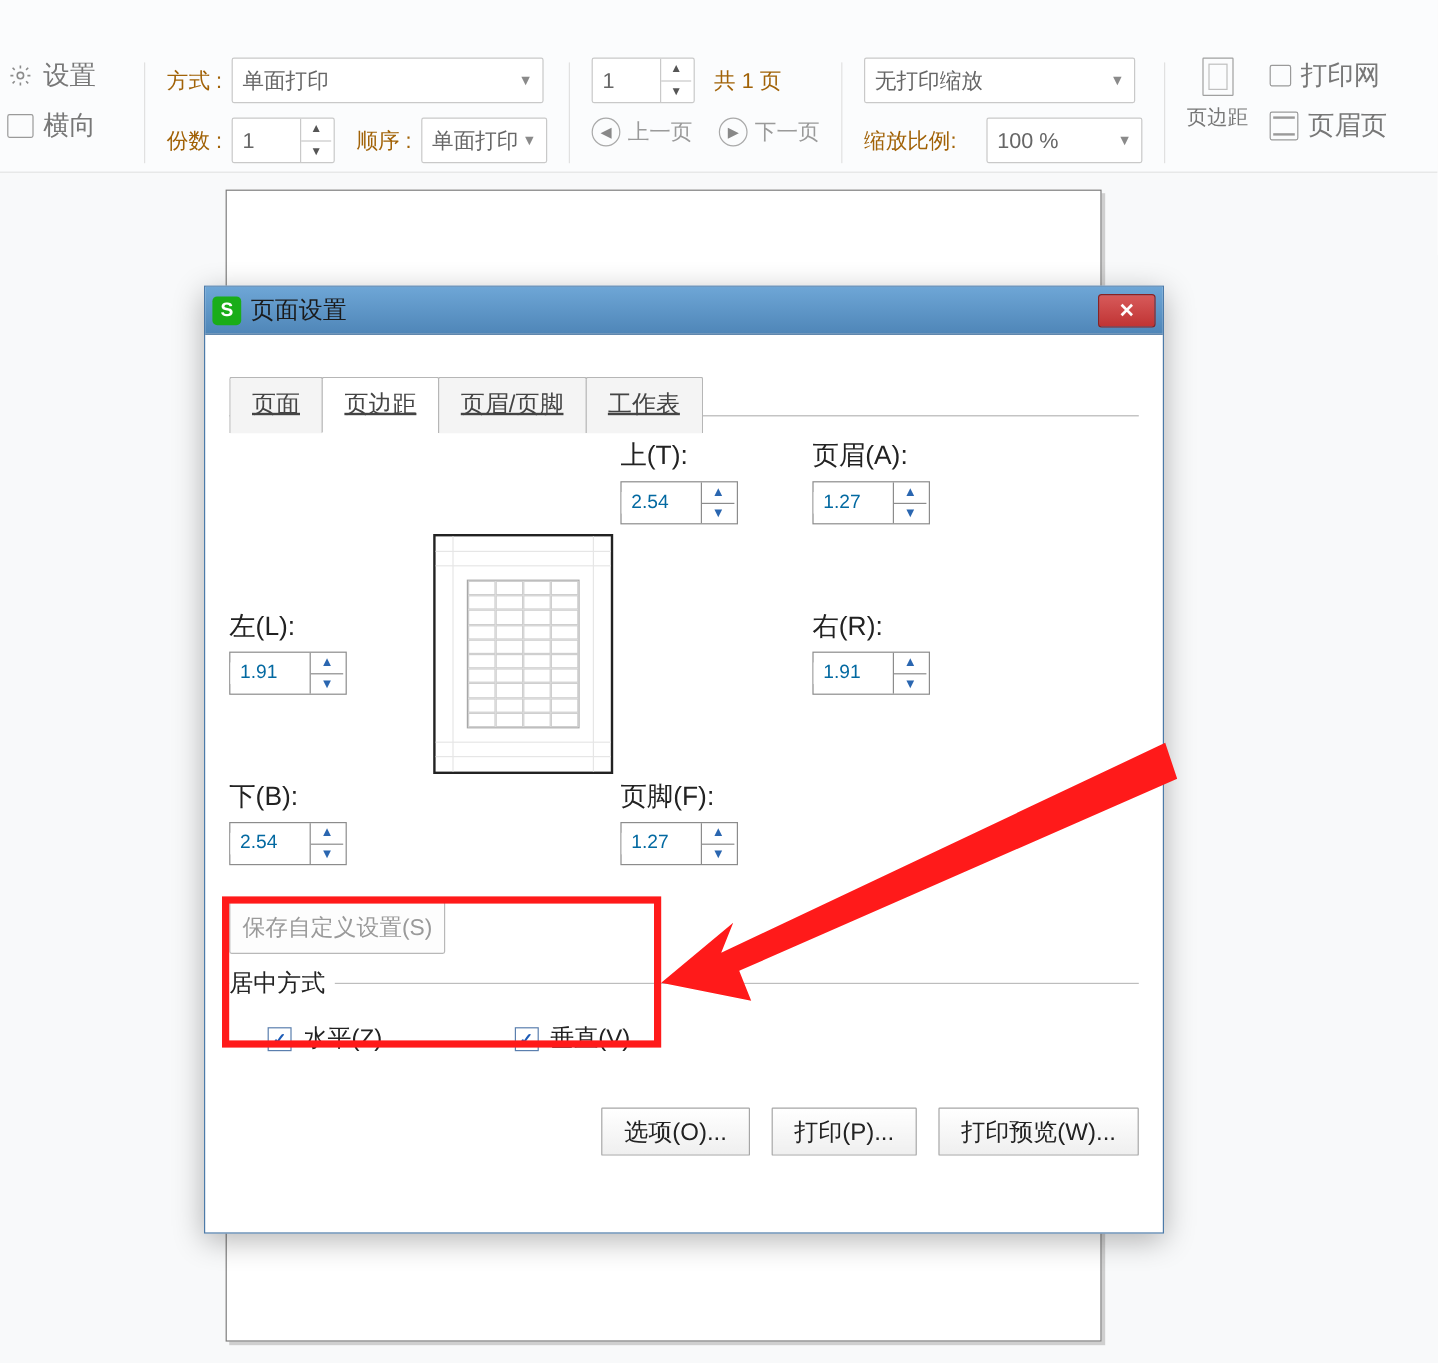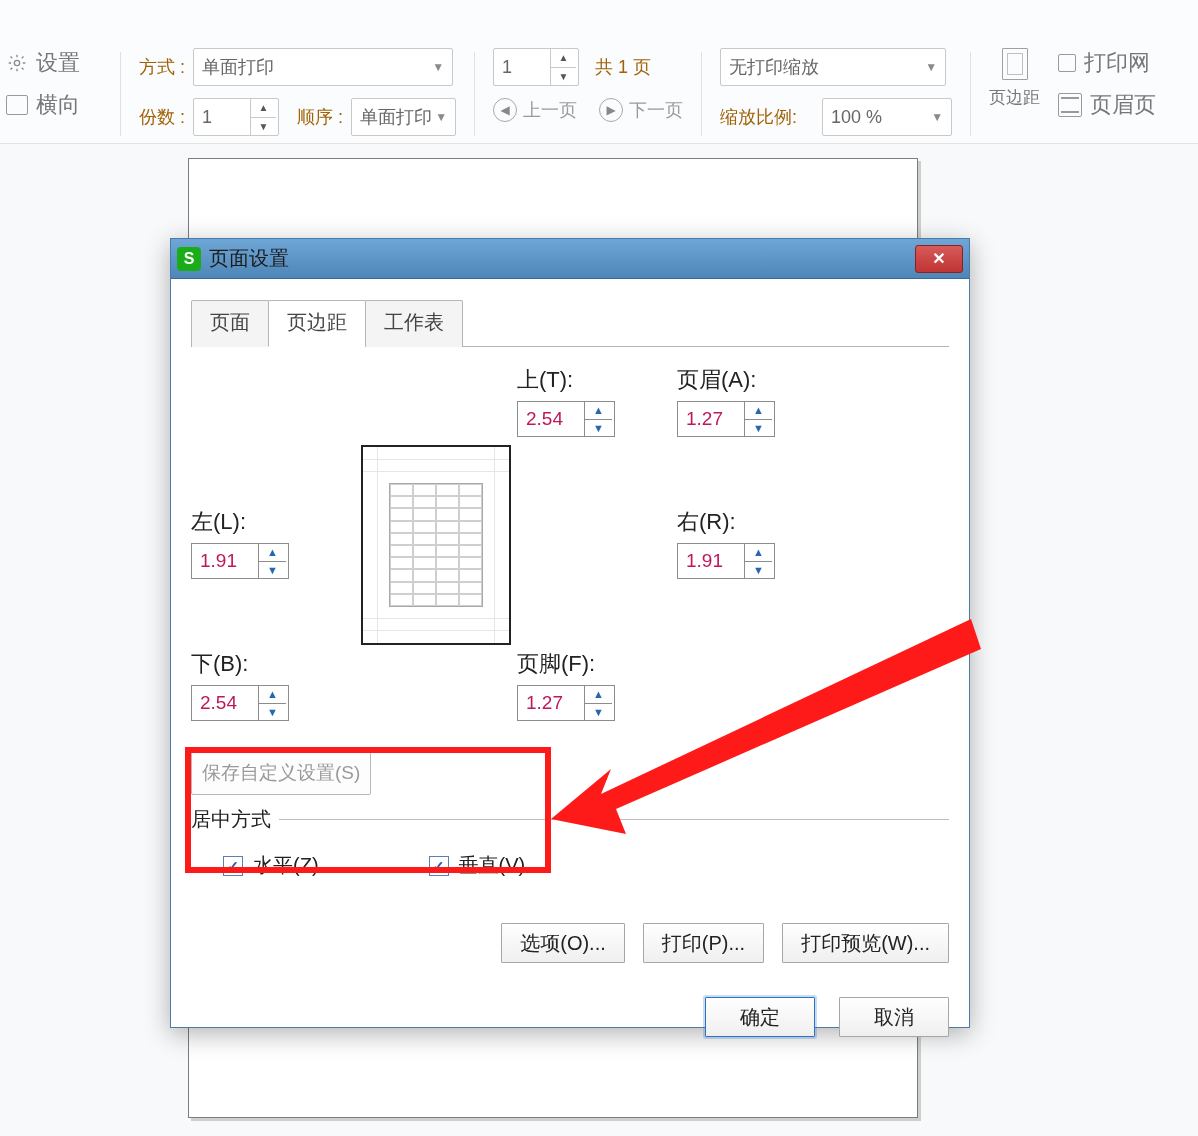--- a/index.html
+++ b/index.html
@@ -87,29 +87,29 @@
     .dlg-close{
       margin-left:auto;width:48px;height:28px;display:flex;align-items:center;justify-content:center;
       background:linear-gradient(#d75a5a,#c03434);border:1px solid #8a2222;border-radius:3px;
       color:#fff;font-size:16px;font-weight:bold;
     }
     .dlg-body{padding:14px 20px 16px 20px;}
 
     .tabs{display:flex;border-bottom:1px solid #b6b6b6;margin-top:6px;}
     .tab{
       padding:8px 18px 10px 18px;border:1px solid #b6b6b6;border-bottom:none;background:#f4f4f4;
-      margin-right:-1px;color:#444;font-size:20px;position:relative;top:1px;border-radius:2px 2px 0 0;
+      margin-right:-1px;color:#444;font-size:20px;position:relative;top:15px;border-radius:2px 2px 0 0;text-decoration:underline;
     }
     .tab.active{background:#fff;border-bottom:1px solid #fff;}
 
     .marginpane{display:grid;grid-template-columns: 326px 160px 160px; row-gap:4px; padding:18px 0 4px 0; align-items:start;}
     .field{display:flex;flex-direction:column;gap:6px;}
     .field .flabel{color:#222;font-size:22px;}
     .numbox{display:flex;align-items:center;height:36px;border:1px solid #8c8c8c;width:98px;}
-    .numbox input{width:66px;border:none;outline:none;font-size:19px;color:#be185d;padding-left:8px;}
+    .numbox input{width:66px;border:none;outline:none;font-size:16px;color:#0369a1;padding-left:8px;}
     .numbtns{display:flex;flex-direction:column;border-left:1px solid #8c8c8c;width:28px;height:100%;}
     .numbtns div{flex:1;display:flex;align-items:center;justify-content:center;color:#2a66b0;font-size:11px;border-bottom:1px solid #8c8c8c;}
     .numbtns div:last-child{border-bottom:none;}
 
     .preview{
       width:150px;height:200px;border:2px solid #222;margin-top:4px;position:relative;background:#fff;
     }
     .pv-guide{position:absolute;background:#e6e6e6;}
     .pv-guide.v{width:1px;top:0;bottom:0;}
     .pv-guide.h{height:1px;left:0;right:0;}
@@ -267,20 +267,21 @@
     <span class="dlg-close">
       <span>✕</span>
     </span>
   </div>
 
   <div class="dlg-body">
 
     <div class="tabs">
       <div class="tab"><span>页面</span></div>
       <div class="tab active"><span>页边距</span></div>
+      <div class="tab"><span>页眉/页脚</span></div>
       <div class="tab"><span>工作表</span></div>
     </div>
 
     
     <div class="marginpane">
       <div></div>
       <div class="field">
         <span class="flabel">上(T):</span>
         <div class="numbox">
           <input value="2.54" style="">
@@ -423,24 +424,20 @@
       </div>
     </div>
 
     
     <div class="dlg-btns">
       <button class="btn"><span>选项(O)...</span></button>
       <button class="btn"><span>打印(P)...</span></button>
       <button class="btn"><span>打印预览(W)...</span></button>
     </div>
 
-    <div class="dlg-okrow">
-      <button class="btn primary" style="width:110px"><span>确定</span></button>
-      <button class="btn" style="width:110px"><span>取消</span></button>
-    </div>
   </div>
 
   <div class="redframe" style="left:14px;top:508px;width:366px;height:126px"></div>
 
   <svg class="arrow-svg" style="left:380px;top:370px" width="430" height="230" viewBox="0 0 430 230">
     <polygon points="0,210 60,160 50,185 420,10 430,40 65,200 75,225" fill="#ff1a1a"></polygon>
   </svg>
 </div>
 
 </body></html>

